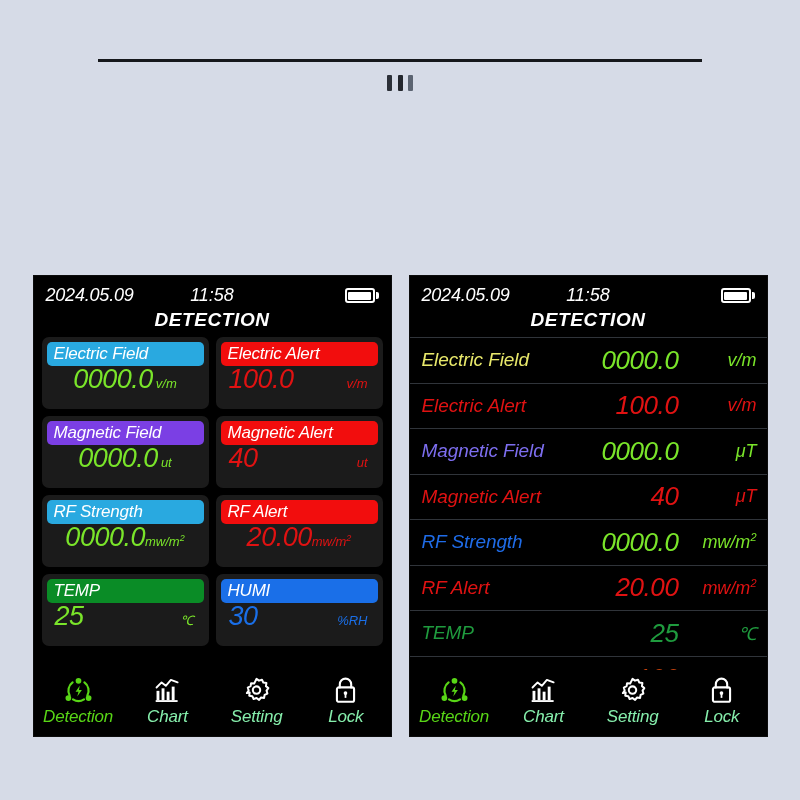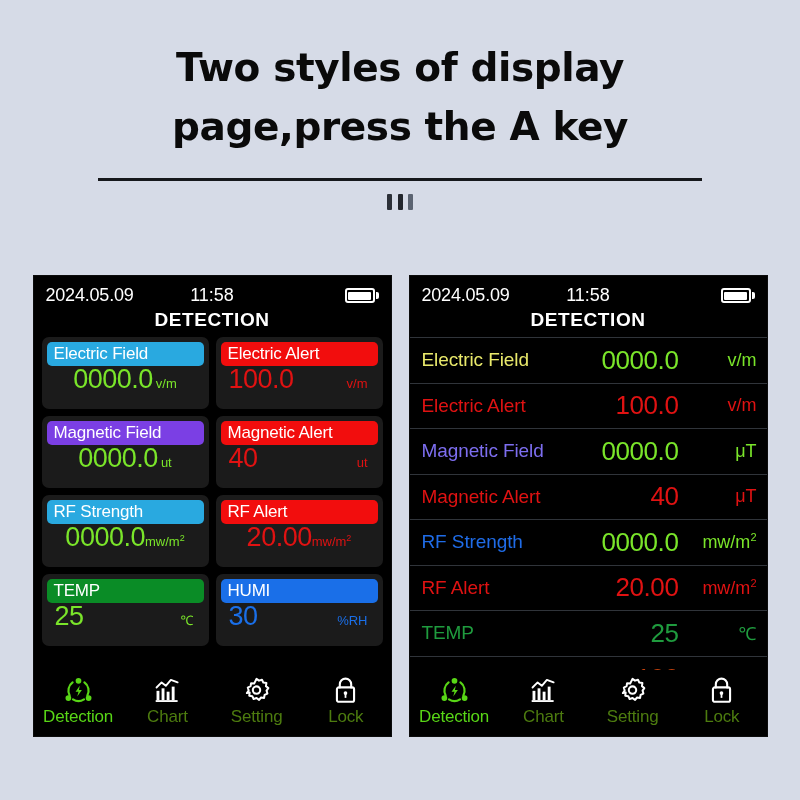--- a/index.html
+++ b/index.html
@@ -65,20 +65,21 @@
     justify-content: center;
     gap: 19px;
   }
   .device {
     width: 357px;
     height: 460px;
     background: #000000;
     overflow: hidden;
     position: relative;
     box-shadow: 0 0 0 1px #0c0c0c;
+    font-style: italic;
   }
 
   
   .statusbar {
     height: 31px;
     display: flex;
     align-items: center;
     padding: 4px 12px 0 12px;
     color: #ffffff;
     position: relative;
@@ -232,32 +233,31 @@
     padding-bottom: 4px;
   }
   .nav-icon {
     height: 29px;
     display: flex;
     align-items: center;
     justify-content: center;
   }
   .nav-label {
     font-size: 17px;
-    color: #4d7c0f;
+    color: #86efac;
     letter-spacing: -0.2px;
   }
   .nav-item.active .nav-label { color: #58d616; }
 </style>
 </head>
 <body>
 
 <div class="page">
 
   <div class="header">
-    <div class="header-title">Two styles of display page,press the A key</div>
     <div class="divider"></div>
     <div class="handle">
       <span></span>
         <span></span>
         <span></span>
     </div>
   </div>
 
   <div class="devices">
 

